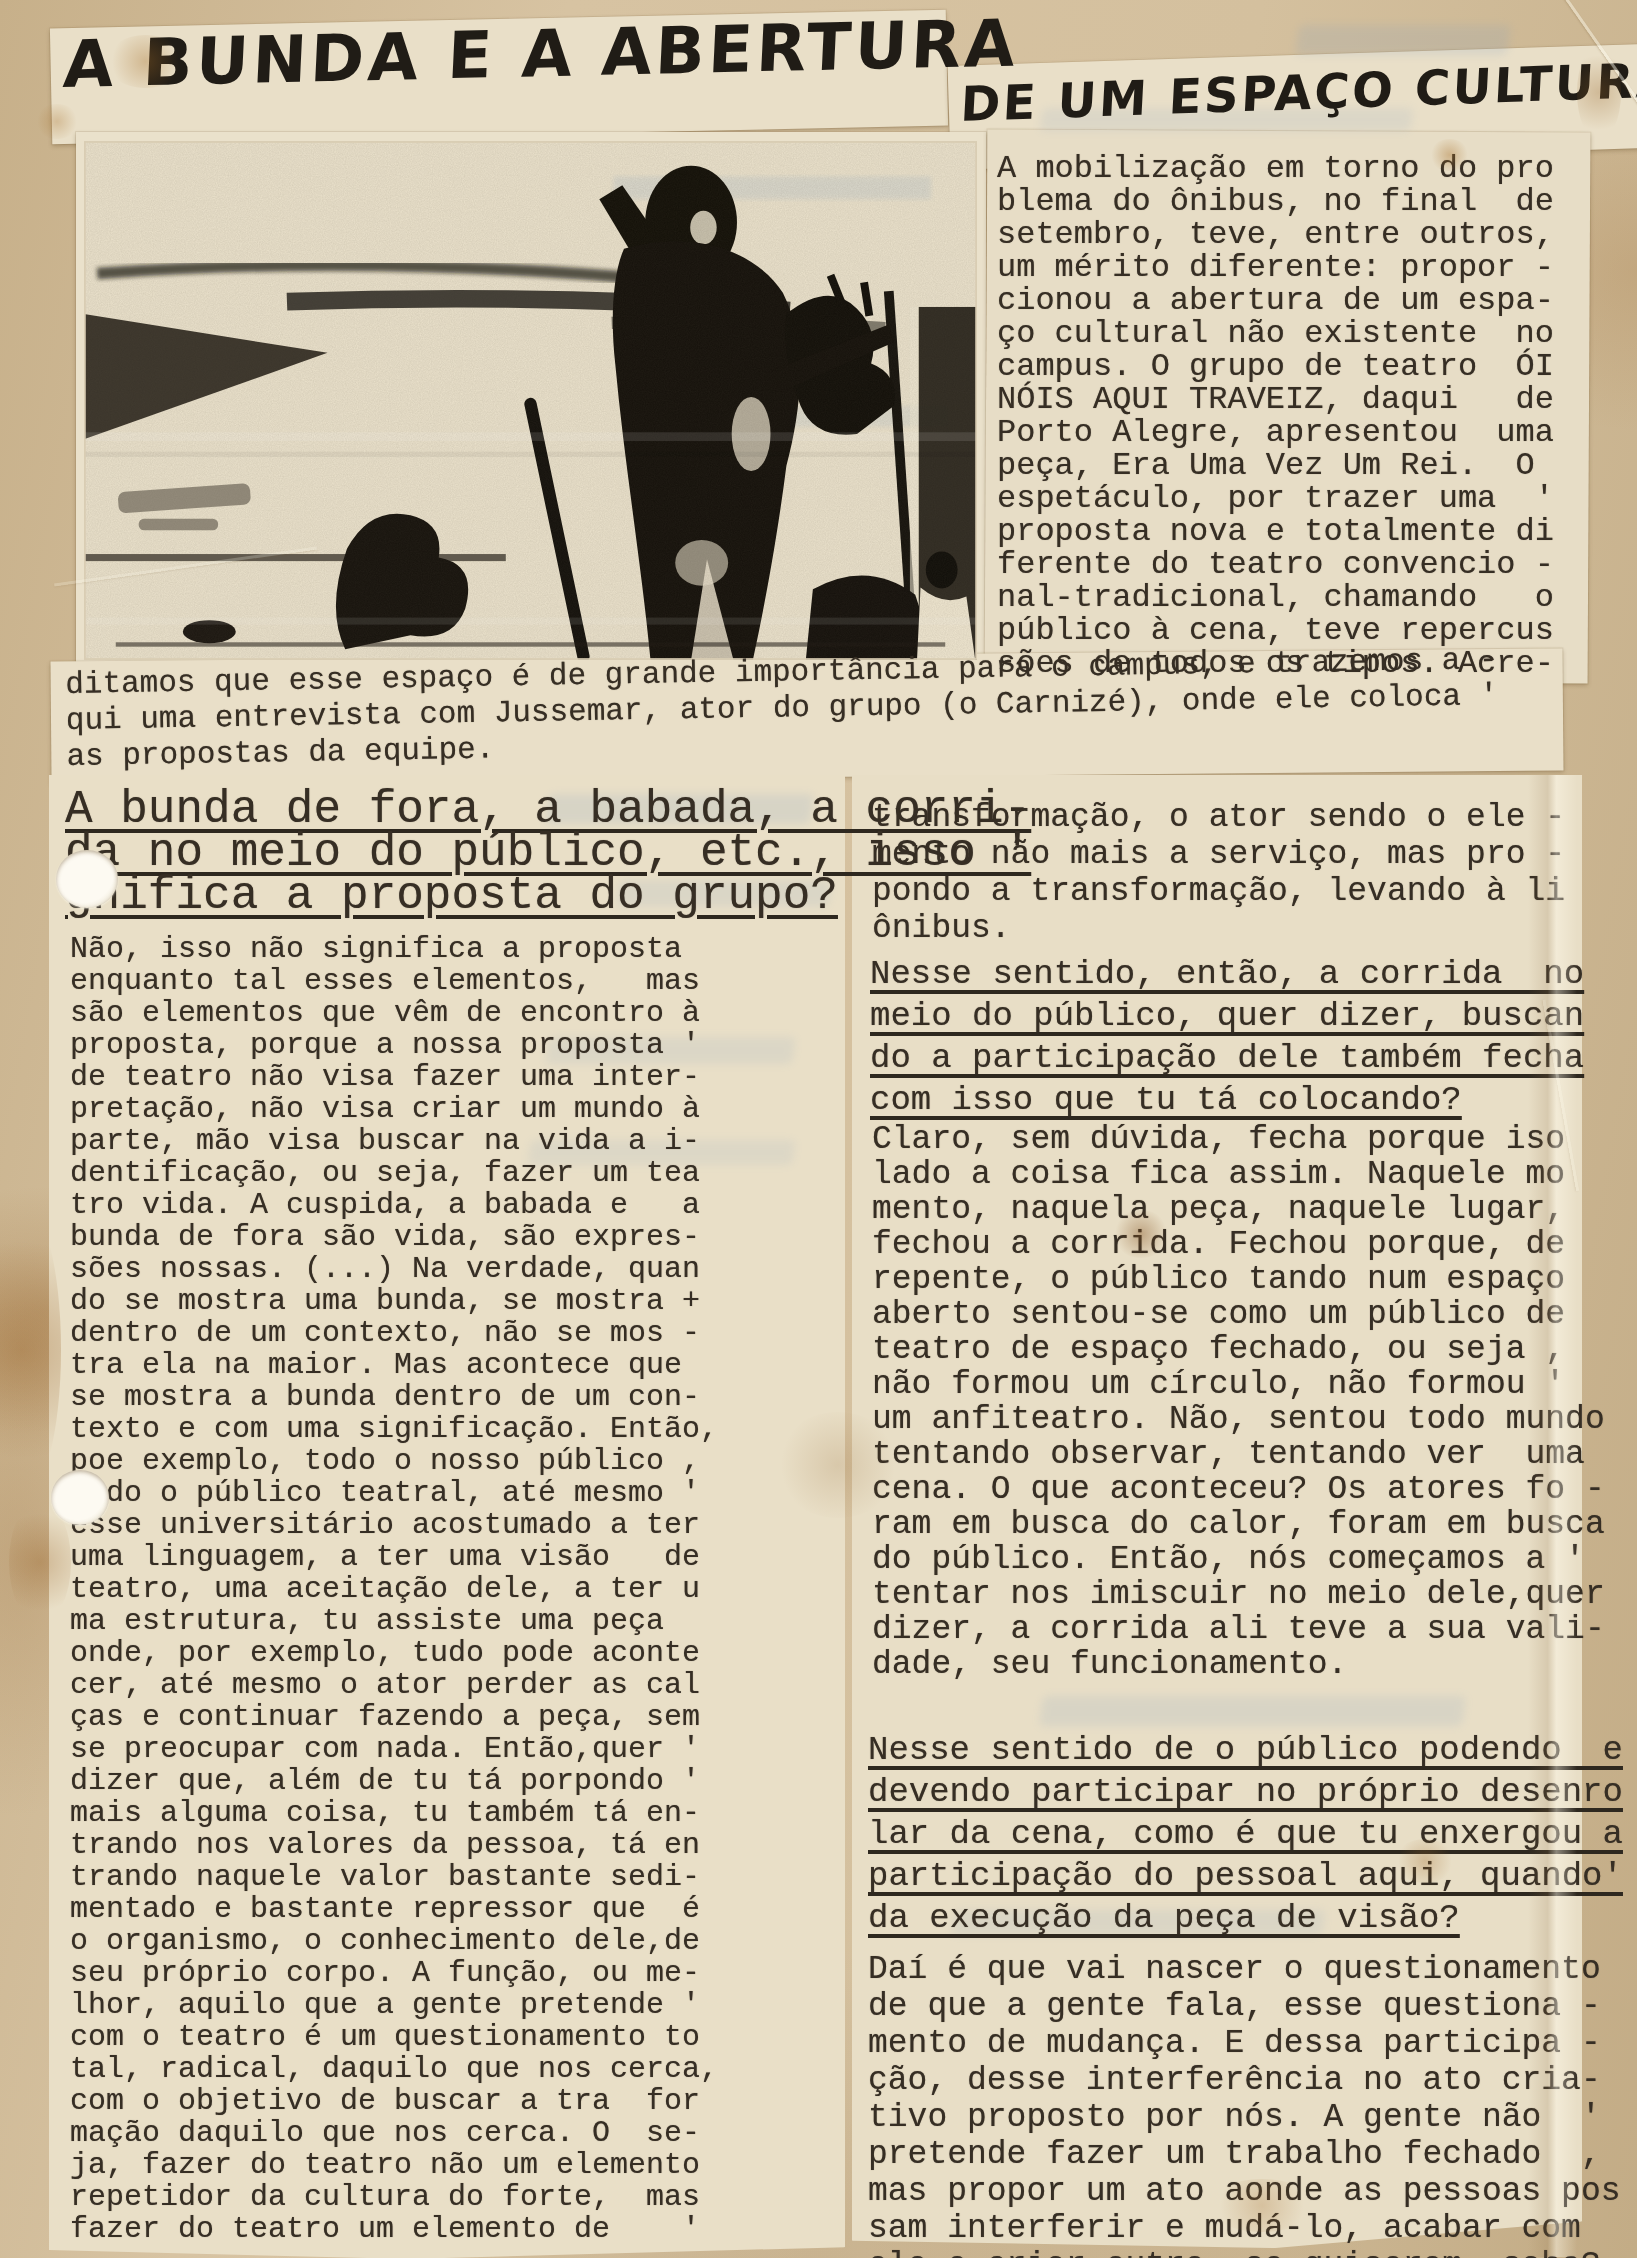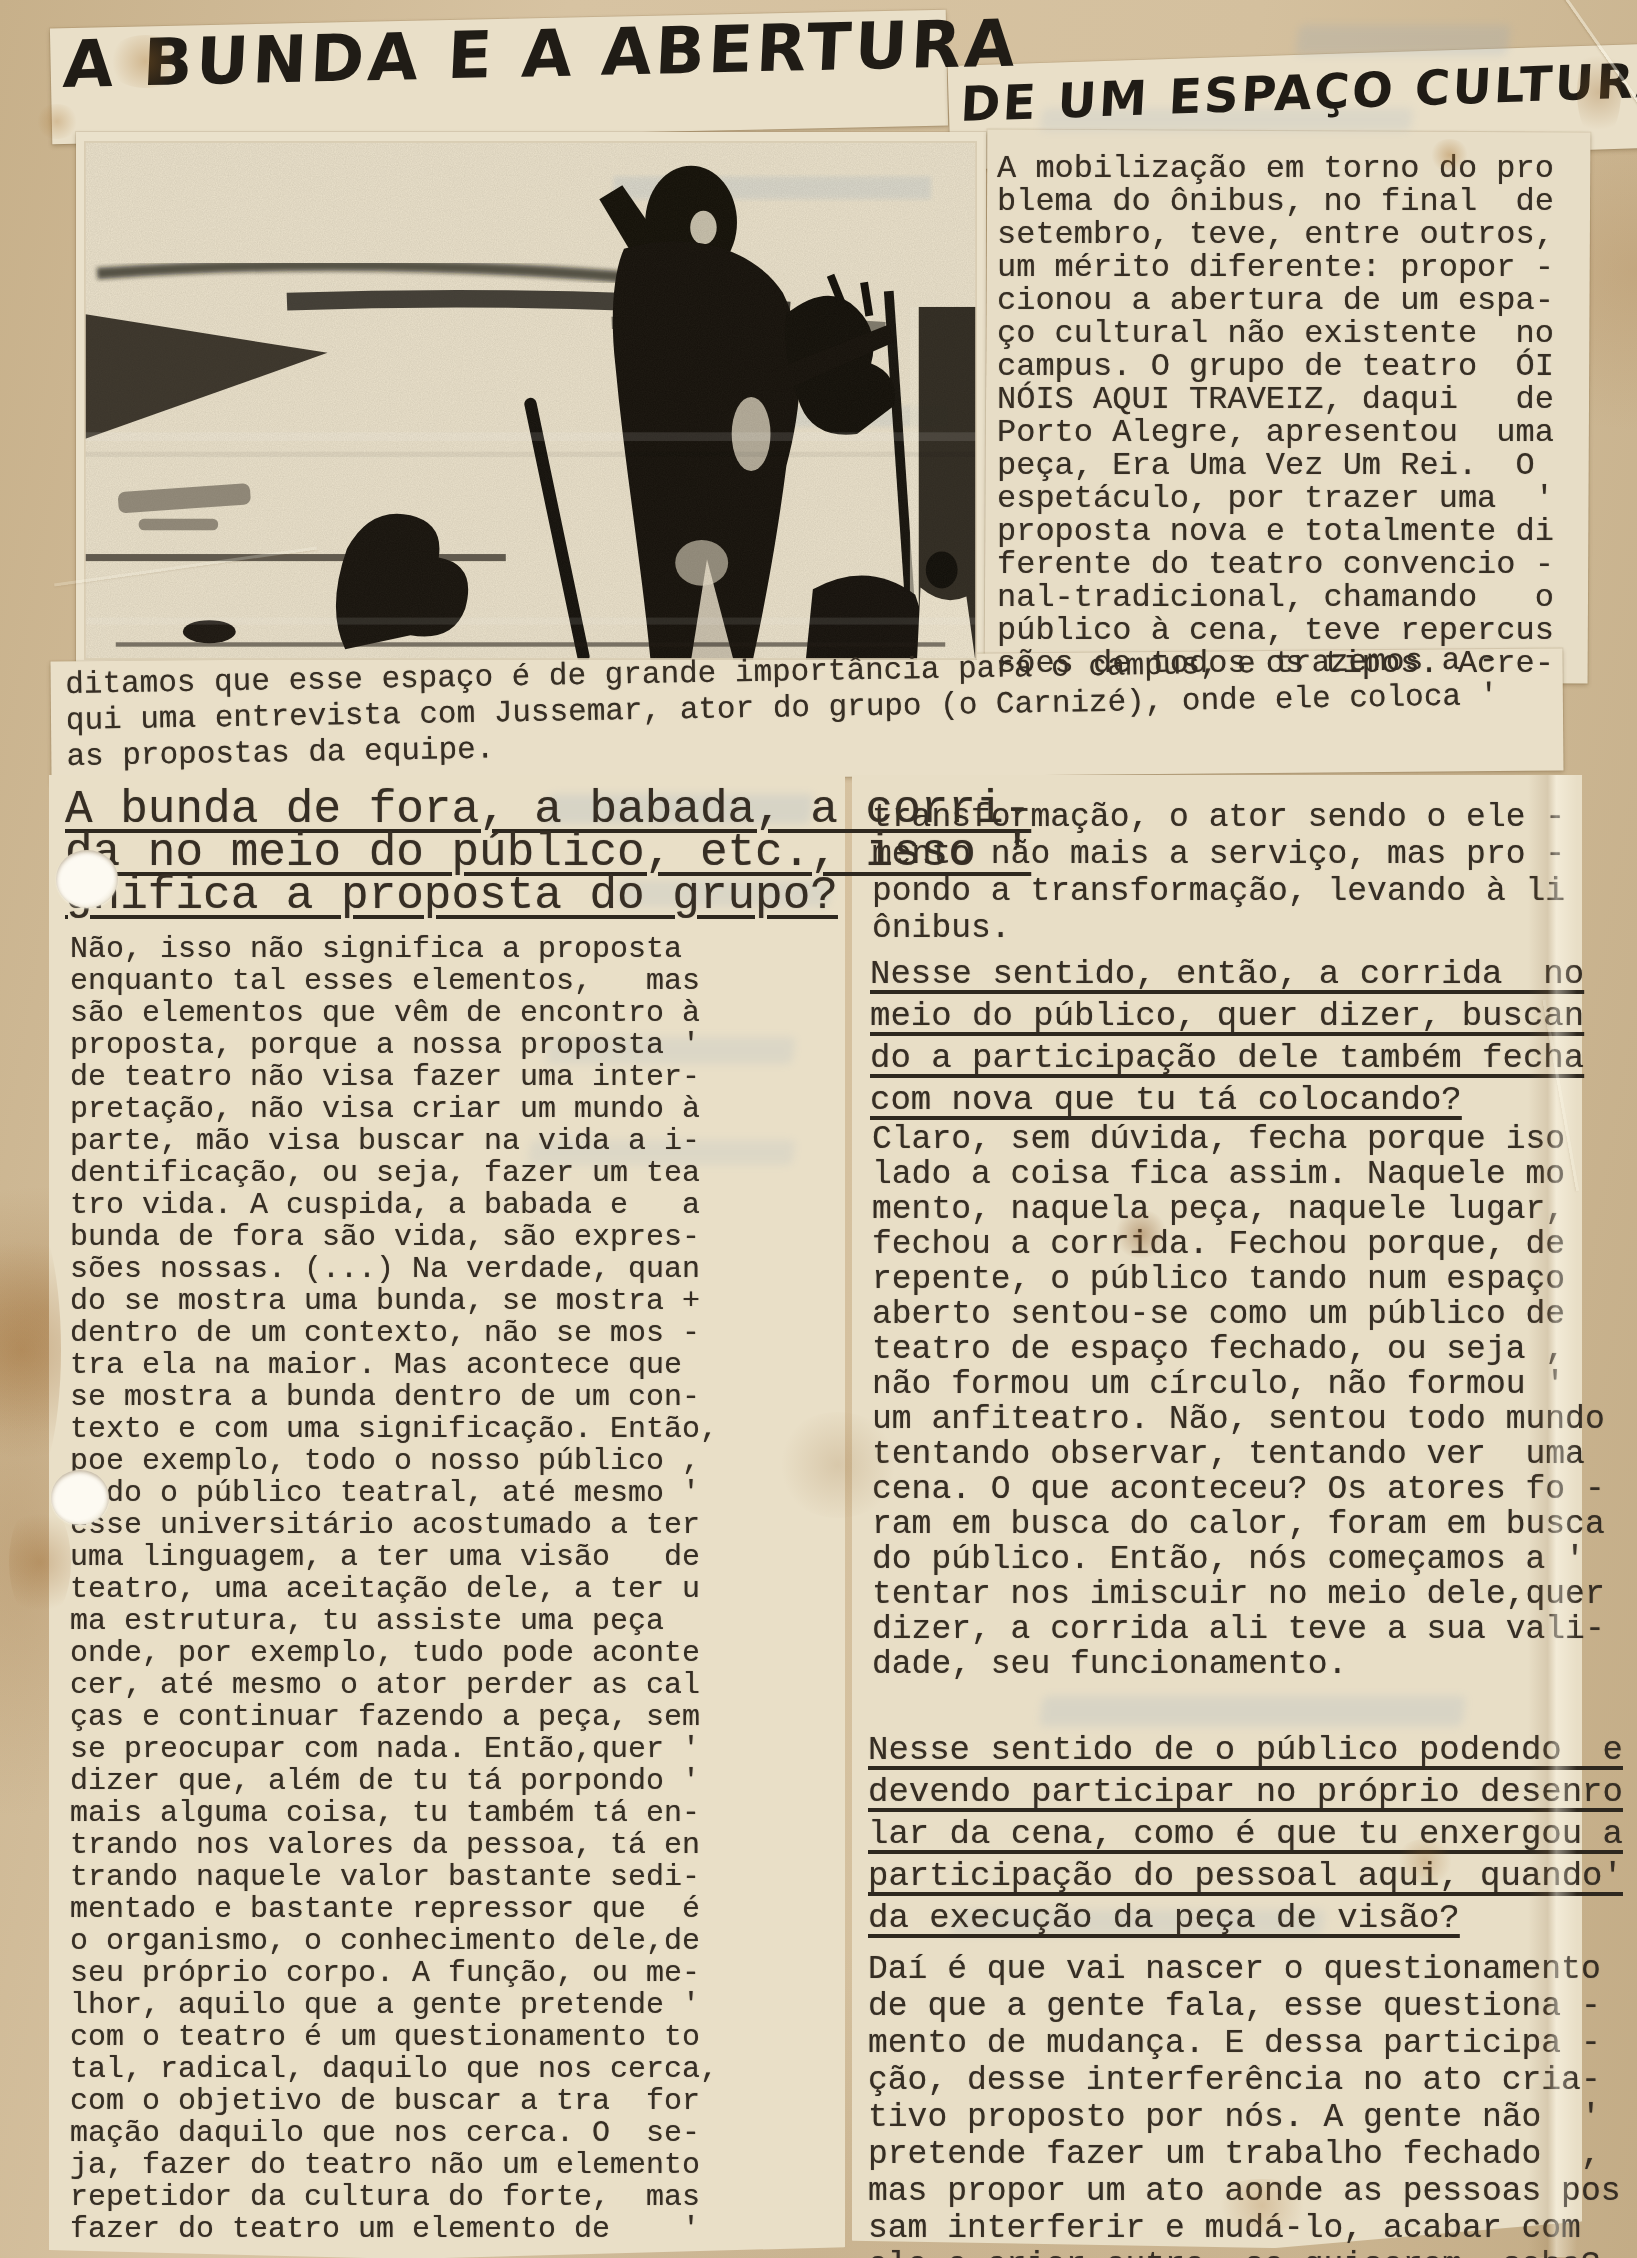--- a/index.html
+++ b/index.html
@@ -125,21 +125,21 @@
     <rect x="0" y="540" width="1012" height="8" fill="#ffffff" opacity=".10"></rect>
     <rect width="1012" height="588" filter="url(#grain)" opacity=".35"></rect>
     <rect x="1" y="1" width="1010" height="586" fill="none" stroke="#d9cdb3" stroke-width="2"></rect>
   </svg>
 
   <div class="tw" id="intro-col"><div class="tl">A mobilização em torno do pro</div><div class="tl">blema do ônibus, no final  de</div><div class="tl">setembro, teve, entre outros,</div><div class="tl">um mérito diferente: propor -</div><div class="tl">cionou a abertura de um espa-</div><div class="tl">ço cultural não existente  no</div><div class="tl">campus. O grupo de teatro  ÓI</div><div class="tl">NÓIS AQUI TRAVEIZ, daqui   de</div><div class="tl">Porto Alegre, apresentou  uma</div><div class="tl"><span>peça, </span><span class="uln">Era Uma Vez Um Rei.</span><span>  O</span></div><div class="tl">espetáculo, por trazer uma  '</div><div class="tl">proposta nova e totalmente di</div><div class="tl">ferente do teatro convencio -</div><div class="tl">nal-tradicional, chamando   o</div><div class="tl">público à cena, teve repercus</div><div class="tl">sões de todos os tipos. Acre-</div></div>
   <div class="tw" id="lead"><div class="tl">ditamos que esse espaço é de grande importância para o campus, e trazemos a -</div><div class="tl">qui uma entrevista com Jussemar, ator do grupo (o Carnizé), onde ele coloca '</div><div class="tl">as propostas da equipe.</div></div>
   <div class="tw q" id="left-q"><div class="tl">A bunda de fora, a babada, a corri-</div><div class="tl">da no meio do público, etc., isso '</div><div class="tl">gnifica a proposta do grupo?</div></div>
   <div class="tw" id="left-ans"><div class="tl">Não, isso não significa a proposta</div><div class="tl">enquanto tal esses elementos,   mas</div><div class="tl">são elementos que vêm de encontro à</div><div class="tl">proposta, porque a nossa proposta '</div><div class="tl">de teatro não visa fazer uma inter-</div><div class="tl">pretação, não visa criar um mundo à</div><div class="tl">parte, mão visa buscar na vida a i-</div><div class="tl">dentificação, ou seja, fazer um tea</div><div class="tl">tro vida. A cuspida, a babada e   a</div><div class="tl">bunda de fora são vida, são expres-</div><div class="tl">sões nossas. (...) Na verdade, quan</div><div class="tl">do se mostra uma bunda, se mostra +</div><div class="tl">dentro de um contexto, não se mos -</div><div class="tl">tra ela na maior. Mas acontece que</div><div class="tl">se mostra a bunda dentro de um con-</div><div class="tl">texto e com uma significação. Então,</div><div class="tl">poe exemplo, todo o nosso público ,</div><div class="tl">todo o público teatral, até mesmo '</div><div class="tl">esse universitário acostumado a ter</div><div class="tl">uma linguagem, a ter uma visão   de</div><div class="tl">teatro, uma aceitação dele, a ter u</div><div class="tl">ma estrutura, tu assiste uma peça</div><div class="tl">onde, por exemplo, tudo pode aconte</div><div class="tl">cer, até mesmo o ator perder as cal</div><div class="tl">ças e continuar fazendo a peça, sem</div><div class="tl">se preocupar com nada. Então,quer '</div><div class="tl">dizer que, além de tu tá porpondo '</div><div class="tl">mais alguma coisa, tu também tá en-</div><div class="tl">trando nos valores da pessoa, tá en</div><div class="tl">trando naquele valor bastante sedi-</div><div class="tl">mentado e bastante repressor que  é</div><div class="tl">o organismo, o conhecimento dele,de</div><div class="tl">seu próprio corpo. A função, ou me-</div><div class="tl">lhor, aquilo que a gente pretende '</div><div class="tl">com o teatro é um questionamento to</div><div class="tl">tal, radical, daquilo que nos cerca,</div><div class="tl">com o objetivo de buscar a tra  for</div><div class="tl">mação daquilo que nos cerca. O  se-</div><div class="tl">ja, fazer do teatro não um elemento</div><div class="tl">repetidor da cultura do forte,  mas</div><div class="tl">fazer do teatro um elemento de    '</div></div>
   <div class="tw" id="r-para1"><div class="tl">transformação, o ator sendo o ele -</div><div class="tl">mento não mais a serviço, mas pro -</div><div class="tl">pondo a transformação, levando à li</div><div class="tl">ônibus.</div></div>
-  <div class="tw q" id="r-q1"><div class="tl">Nesse sentido, então, a corrida  no</div><div class="tl">meio do público, quer dizer, buscan</div><div class="tl">do a participação dele também fecha</div><div class="tl">com nova que tu tá colocando?</div></div>
+  <div class="tw q" id="r-q1"><div class="tl">Nesse sentido, então, a corrida  no</div><div class="tl">meio do público, quer dizer, buscan</div><div class="tl">do a participação dele também fecha</div><div class="tl">com isso que tu tá colocando?</div></div>
   <div class="tw" id="r-a1"><div class="tl">Claro, sem dúvida, fecha porque iso</div><div class="tl">lado a coisa fica assim. Naquele mo</div><div class="tl">mento, naquela peça, naquele lugar,</div><div class="tl">fechou a corrida. Fechou porque, de</div><div class="tl">repente, o público tando num espaço</div><div class="tl">aberto sentou-se como um público de</div><div class="tl">teatro de espaço fechado, ou seja ,</div><div class="tl">não formou um círculo, não formou '</div><div class="tl">um anfiteatro. Não, sentou todo mundo</div><div class="tl">tentando observar, tentando ver  uma</div><div class="tl">cena. O que aconteceu? Os atores fo -</div><div class="tl">ram em busca do calor, foram em busca</div><div class="tl">do público. Então, nós começamos a '</div><div class="tl">tentar nos imiscuir no meio dele,quer</div><div class="tl">dizer, a corrida ali teve a sua vali-</div><div class="tl">dade, seu funcionamento.</div></div>
   <div class="tw q" id="r-q2"><div class="tl">Nesse sentido de o público podendo  e</div><div class="tl">devendo participar no próprio desenro</div><div class="tl">lar da cena, como é que tu enxergou a</div><div class="tl">participação do pessoal aqui, quando'</div><div class="tl">da execução da peça de visão?</div></div>
   <div class="tw" id="r-a2"><div class="tl">Daí é que vai nascer o questionamento</div><div class="tl">de que a gente fala, esse questiona -</div><div class="tl">mento de mudança. E dessa participa -</div><div class="tl">ção, desse interferência no ato cria-</div><div class="tl">tivo proposto por nós. A gente não  '</div><div class="tl">pretende fazer um trabalho fechado  ,</div><div class="tl">mas propor um ato aonde as pessoas pos</div><div class="tl">sam interferir e mudá-lo, acabar com</div><div class="tl">ele e criar outro, se quiserem, sabe?</div></div>
 
   <div class="stain" style="left:106px;top:35px;width:79px;height:53px;background:radial-gradient(circle,rgba(165,110,40,.35),transparent 70%);"></div>
   <div class="stain" style="left:35px;top:104px;width:44px;height:35px;background:radial-gradient(circle,rgba(165,110,40,.3),transparent 70%);"></div>
   <div class="stain" style="left:1429px;top:139px;width:41px;height:32px;background:radial-gradient(circle,rgba(170,115,45,.4),transparent 70%);"></div>
   <div class="stain" style="left:1577px;top:44px;width:44px;height:97px;background:radial-gradient(circle,rgba(150,100,40,.3),transparent 70%);"></div>
   <div class="stain" style="left:-17.6px;top:1200px;width:79px;height:300px;background:radial-gradient(circle,rgba(150,95,35,.38),transparent 70%);"></div>
   <div class="stain" style="left:8.8px;top:1500px;width:62px;height:124px;background:radial-gradient(circle,rgba(150,95,35,.32),transparent 70%);"></div>

